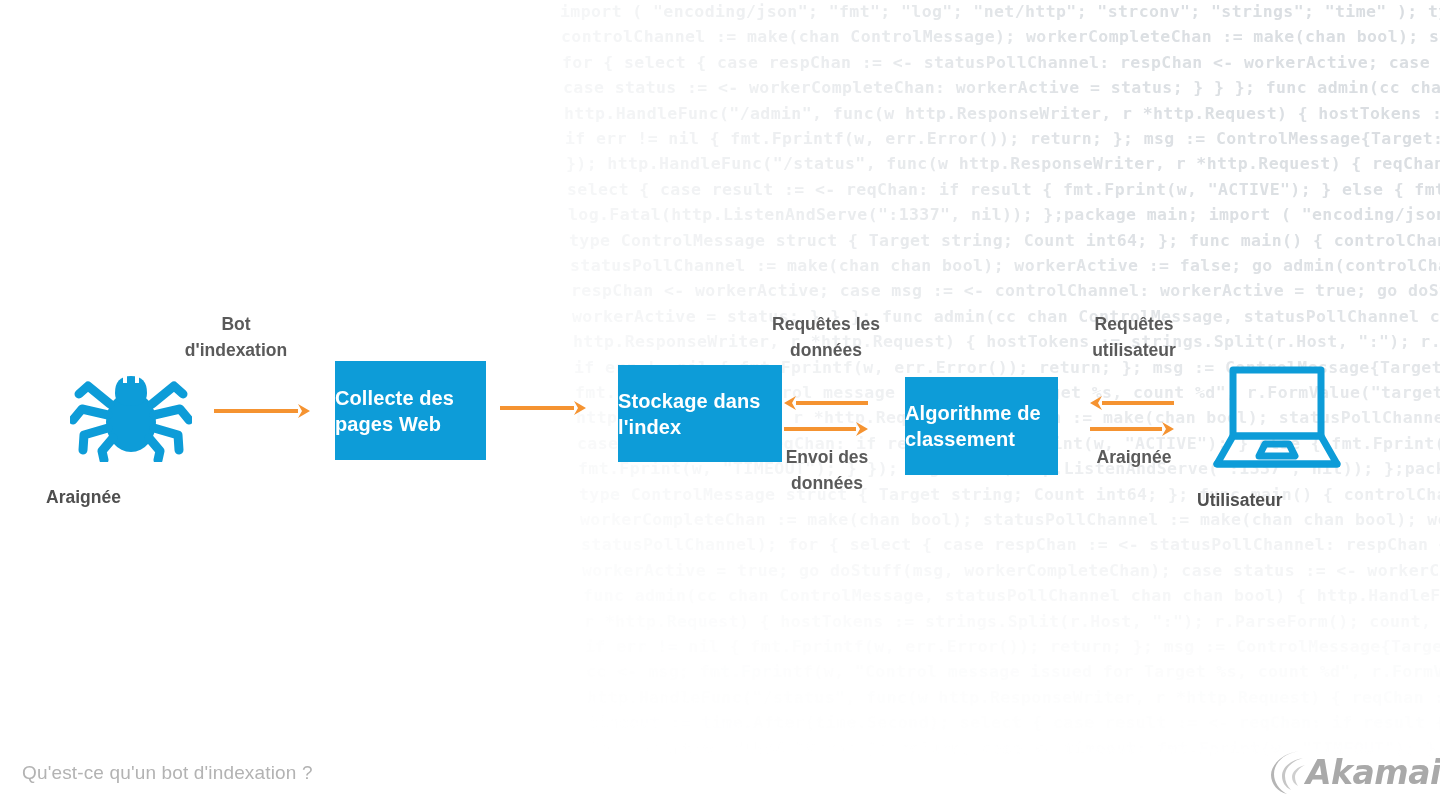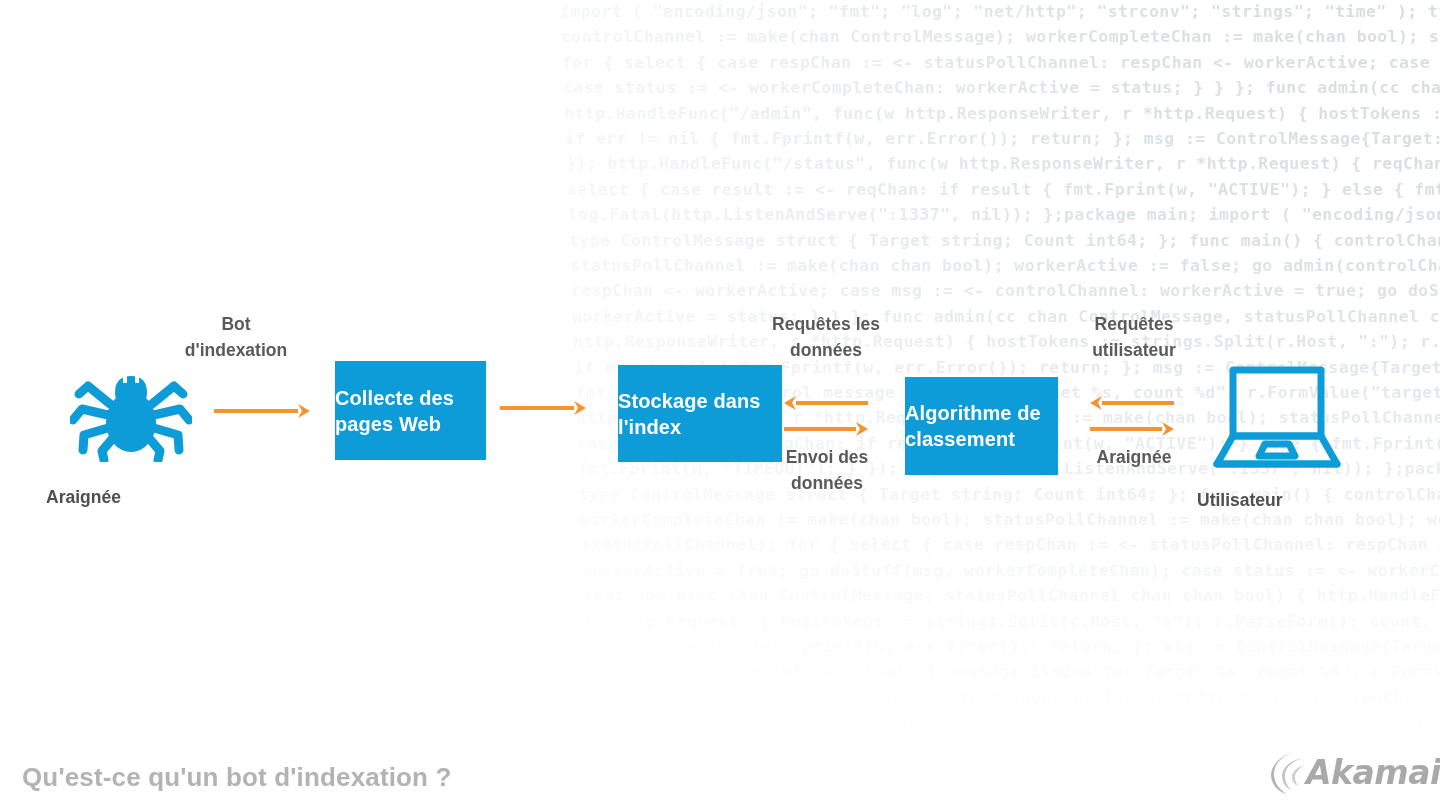--- a/index.html
+++ b/index.html
@@ -92,22 +92,22 @@
   .arrow-svg { position: absolute; overflow: visible; }
 
   .icon-svg { position: absolute; }
 
   
   #footer-caption {
     position: absolute;
     left: 22px;
     top: 762px;
     color: #b3b3b3;
-    font-size: 26px;
-    font-weight: 700;
+    font-size: 19px;
+    font-weight: 400;
     letter-spacing: 0.15px;
     z-index: 3;
   }
   #brand-logo {
     position: absolute;
     left: 1270px;
     top: 748px;
     z-index: 3;
     text-align: right;
   }

